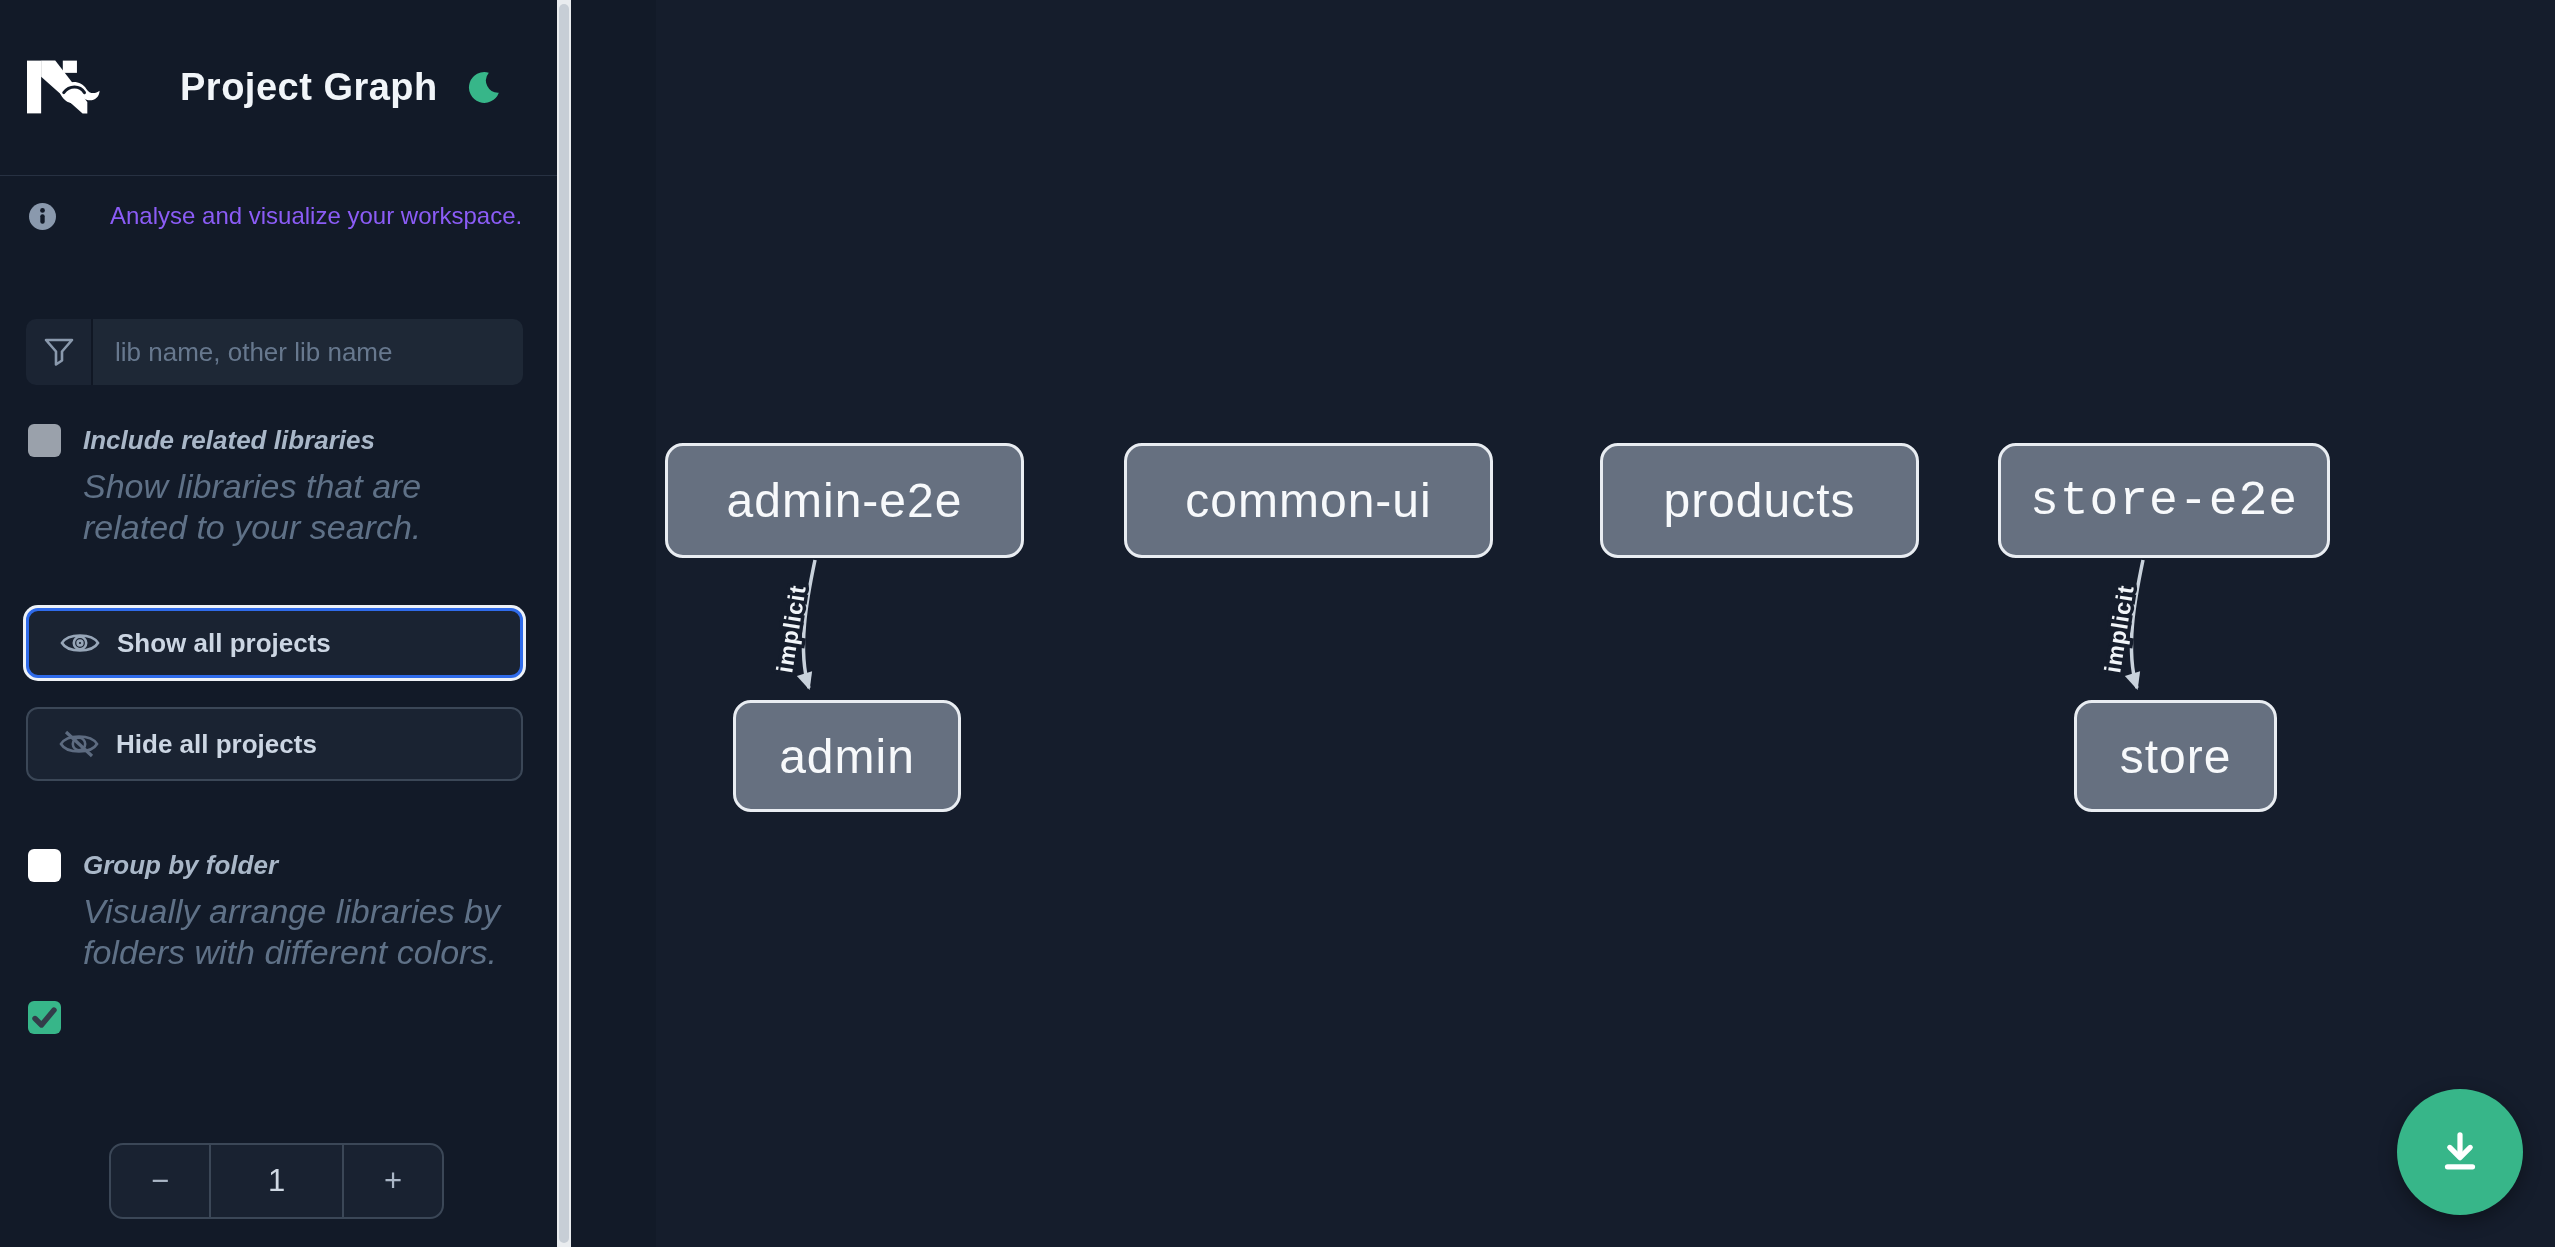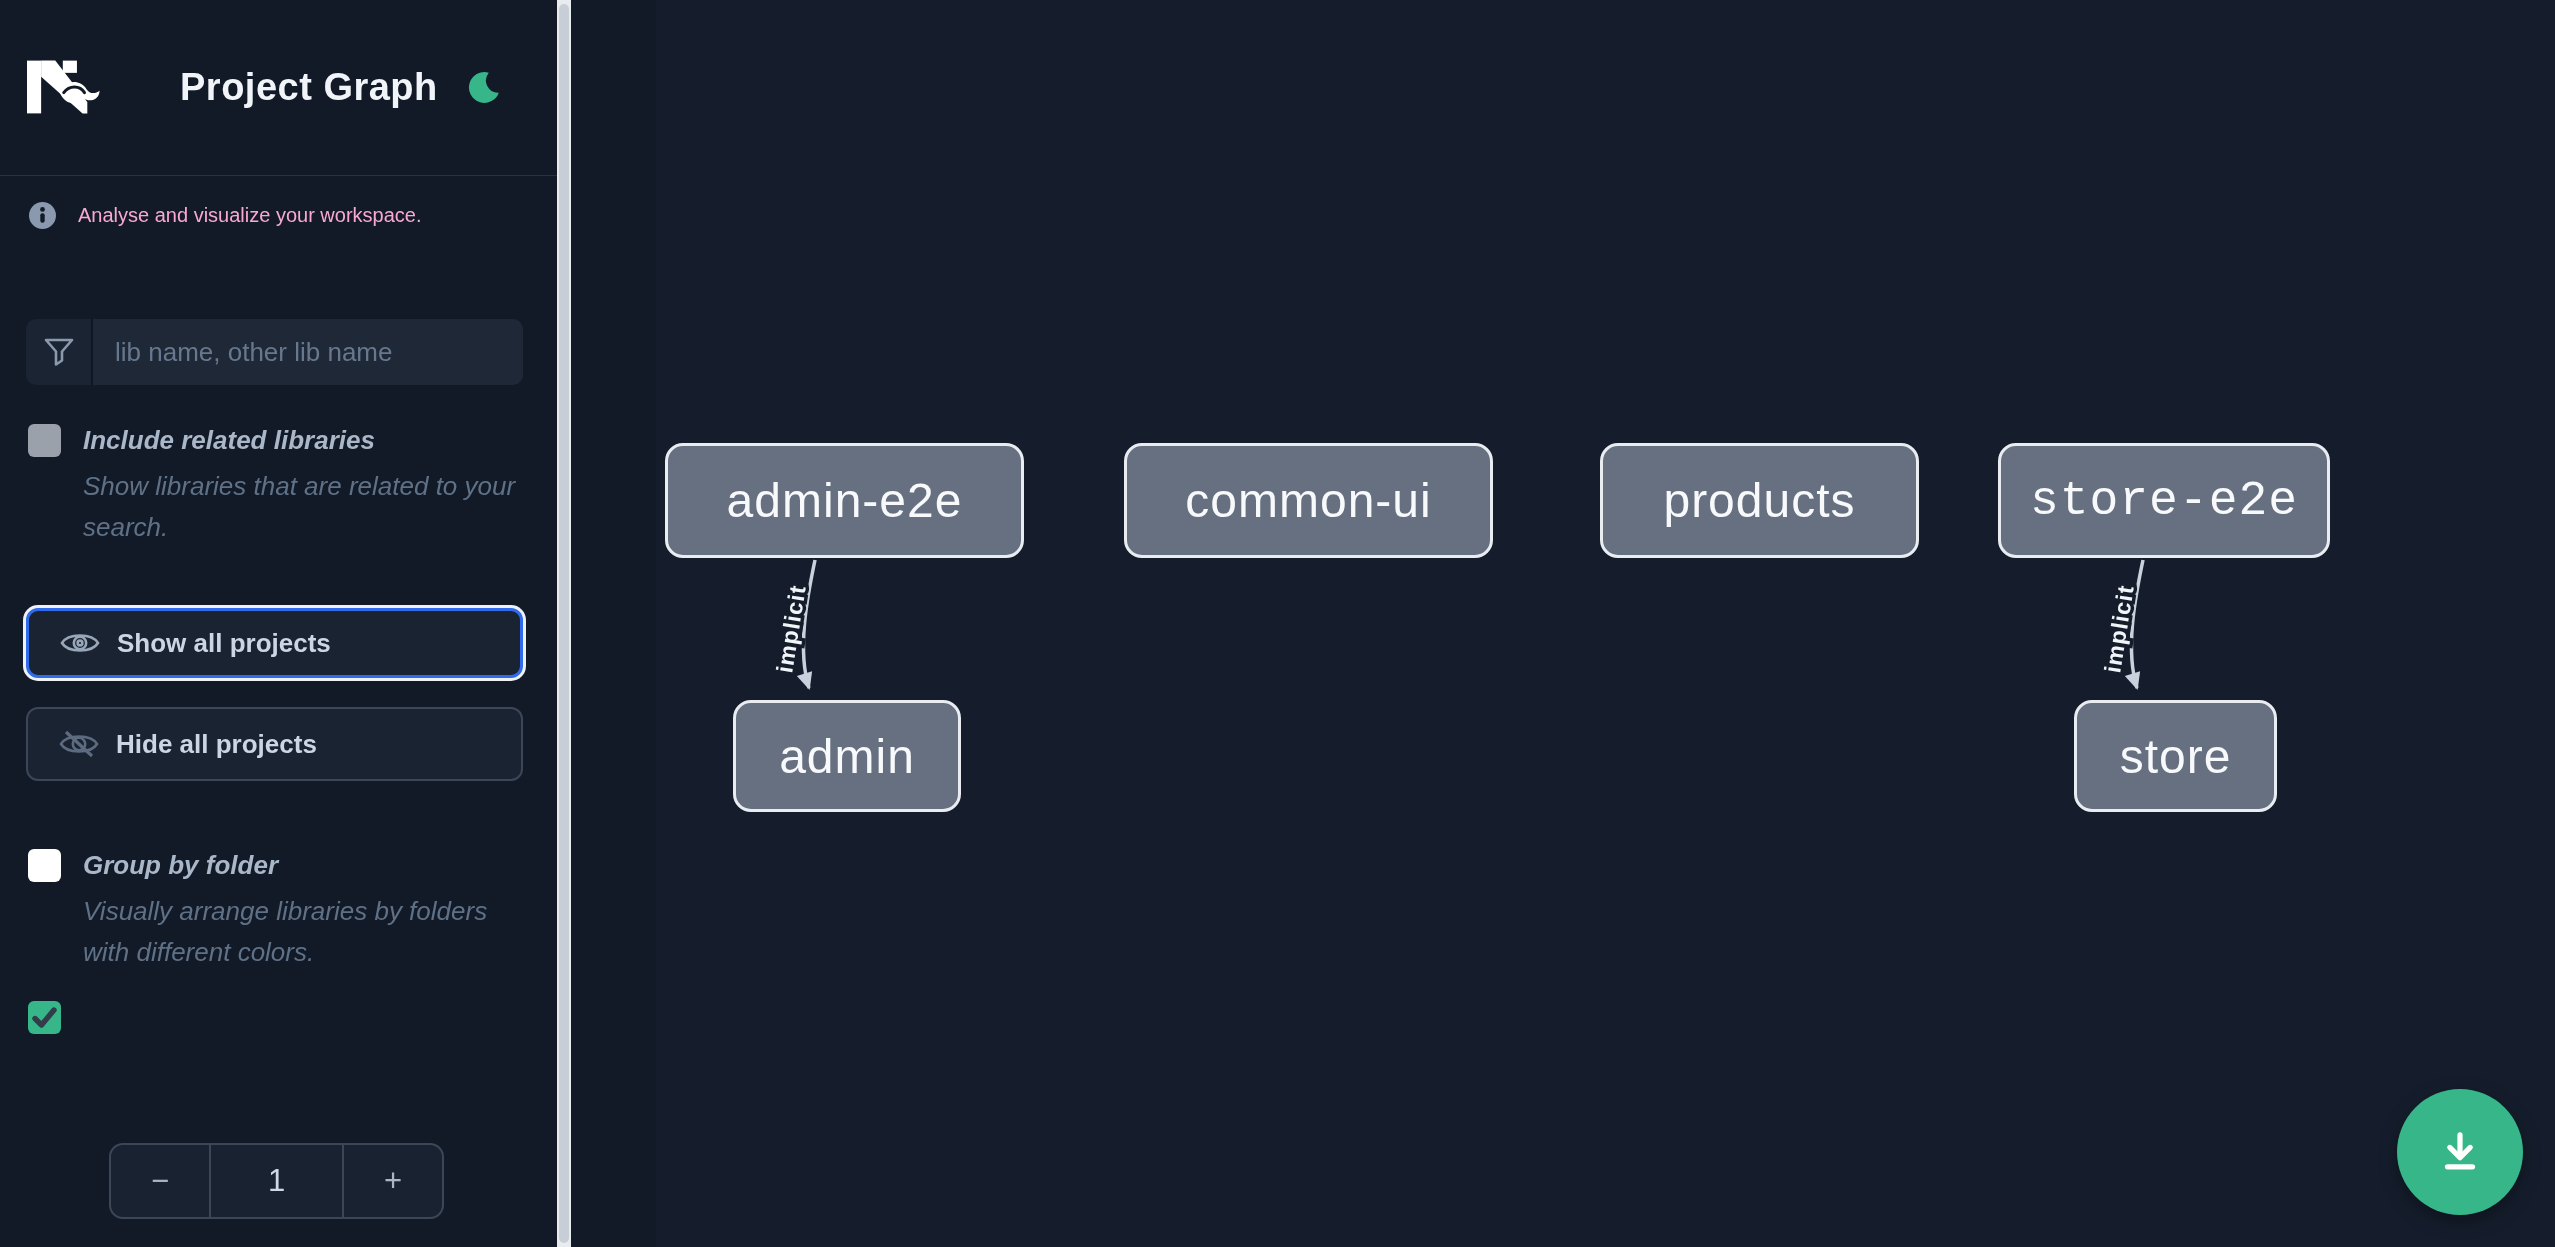--- a/index.html
+++ b/index.html
@@ -14,38 +14,38 @@
   .sb-header { position:absolute; left:0; top:0; width:557px; height:176px;
     border-bottom:1px solid #273142; }
   .nx-logo { position:absolute; left:27px; top:56px; width:98px; height:62px; }
   .sb-title { position:absolute; left:180px; top:66px; font-size:38px; font-weight:600;
     color:#f1f5f9; letter-spacing:.5px; }
   .theme-btn { position:absolute; left:462px; top:68px; width:42px; height:42px;
     background:none; border:none; cursor:pointer; }
 
   .info-row { position:absolute; left:29px; top:202px; display:flex; align-items:center; }
   .info-icon { width:27px; height:27px; margin-right:22px; flex:none; }
-  .tagline { font-size:20px; color:#f9a8d4; }
+  .tagline { font-size:24px; color:#8b5cf6;margin-left:32px; }
 
   .searchbar { position:absolute; left:26px; top:319px; width:497px; height:66px;
     display:flex; border-radius:10px; overflow:hidden; }
   .search-iconcell { width:67px; height:100%; background:#1b2433; display:flex;
     align-items:center; justify-content:center; border-right:2px solid #101724; }
   .search-field { flex:1; background:#1e2836; border:none; outline:none;
     color:#cbd5e1; font-size:26px; padding:6px 22px; font-family:"Liberation Sans",sans-serif; }
   .search-field::placeholder { color:#67788e; }
 
   .opt { position:absolute; left:28px; display:flex; align-items:flex-start;font-style:italic; }
   .opt-box { width:33px; height:33px; border-radius:6px; flex:none; margin-top:0; }
   .box-disabled { background:#9aa1ab; }
   .box-white { background:#ffffff; }
   .box-checked { background:#37b689; display:flex; align-items:center; justify-content:center; }
   .opt-text { margin-left:22px; }
   .opt-label { font-size:26px; font-weight:700; color:#a9b7c8; line-height:33px; }
-  .opt-desc { font-size:26px; color:#5f7187; line-height:41px; margin-top:9px; width:440px; }
+  .opt-desc { font-size:34px; color:#5f7187; line-height:41px; margin-top:9px; width:440px; }
   .opt-desc.narrow { width:405px; }
 
   .sb-btn { position:absolute; left:26px; width:497px; display:flex; align-items:center;
     background:#1a2332; border-radius:12px; cursor:pointer; }
   .btn-show { top:608px; height:70px; border:3px solid #2f6beb;
     box-shadow:0 0 0 3px #eef2f7; }
   .btn-hide { top:707px; height:74px; border:2px solid #3b4757; }
   .sb-btn .btn-icon { margin-left:30px; width:42px; display:flex; justify-content:center; }
   .sb-btn .btn-label { margin-left:16px; font-size:26px; font-weight:700; color:#ccd6e3; }
 

